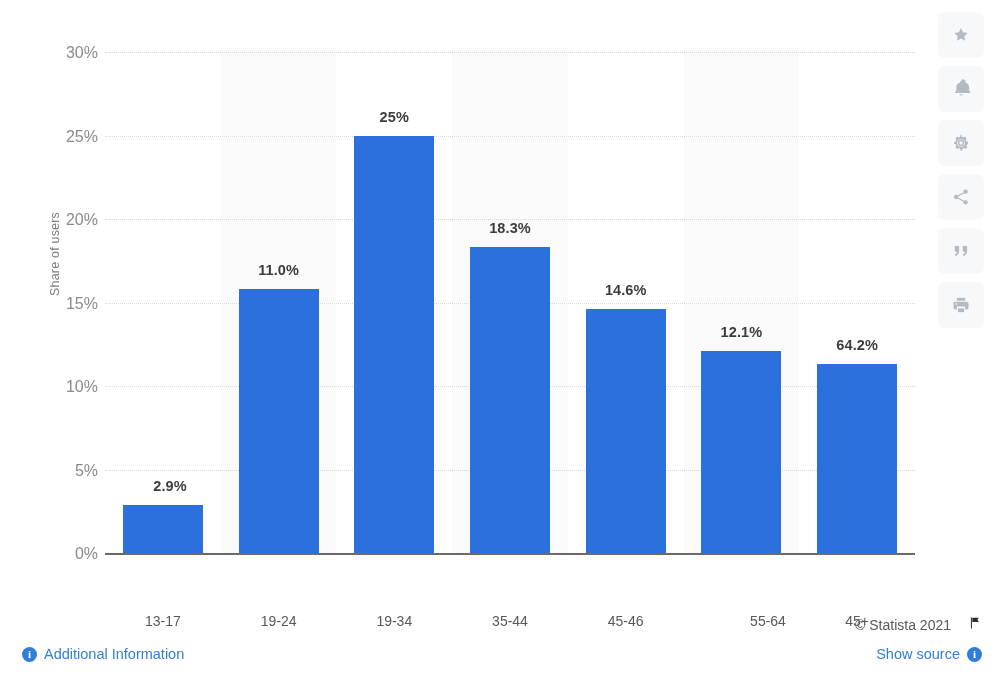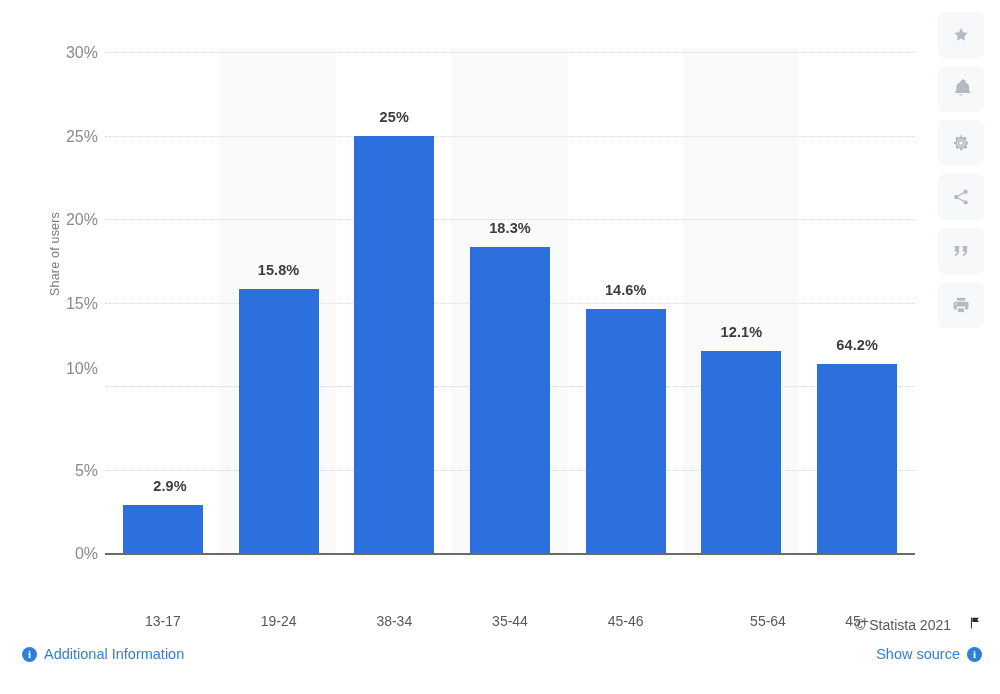--- a/index.html
+++ b/index.html
@@ -181,21 +181,21 @@
 </head>
 <body>
 
 <div id="chart-area">
 
   <div id="y-axis-title">Share of users</div>
 
   <div id="ytick-labels">
       <div class="ytick-wrap" style="top: 545px;">0%</div>
       <div class="ytick-wrap" style="top: 461.5px;">5%</div>
-      <div class="ytick-wrap" style="top: 360px; text-align: right;">10%</div>
+      <div class="ytick-wrap" style="top: 378px; text-align: right;">10%</div>
       <div class="ytick-wrap" style="top: 294.5px;">15%</div>
       <div class="ytick-wrap" style="top: 211px;">20%</div>
       <div class="ytick-wrap" style="top: 127.5px;">25%</div>
       <div class="ytick-wrap" style="top: 44px;">30%</div>
     </div>
 
   <div id="plot">
     <div id="bands">
         <div class="col-band" style="left: 115.714px; width: 115.714px;"></div>
         <div class="col-band" style="left: 347.143px; width: 115.714px;"></div>
@@ -214,31 +214,31 @@
         <div class="bar" title="13-17: 2.9%" style="left: 17.8571px; height: 48.43px; background: rgb(43, 112, 221);"></div>
         <div class="bar" title="18-24: 15.8%" style="left: 133.571px; height: 263.86px; background: rgb(43, 112, 221);"></div>
         <div class="bar" title="25-34: 25%" style="left: 249.286px; height: 417.5px; background: rgb(43, 112, 221);"></div>
         <div class="bar" title="35-44: 18.3%" style="left: 365px; height: 305.61px; background: rgb(43, 112, 221);"></div>
         <div class="bar" title="45-54: 14.6%" style="left: 480.714px; height: 243.82px; background: rgb(43, 112, 221);"></div>
         <div class="bar" title="55-64: 12.1%" style="left: 596.429px; height: 202.07px; background: rgb(43, 112, 221);"></div>
         <div class="bar" title="65+: 11.3%" style="left: 712.143px; height: 188.71px; background: rgb(43, 112, 221);"></div>
       </div>
     <div id="bar-labels">
         <div class="bar-label" style="left: 10px; top: 425.57px; color: rgb(60, 60, 60);">2.9%</div>
-        <div class="bar-label" style="left: 118.571px; top: 210.14px; color: rgb(60, 60, 60);">15.8%</div>
+        <div class="bar-label" style="left: 118.571px; top: 210.14px; color: rgb(60, 60, 60);">11.0%</div>
         <div class="bar-label" style="left: 234.286px; top: 56.5px; color: rgb(60, 60, 60);">25%</div>
         <div class="bar-label" style="left: 350px; top: 168.39px; color: rgb(60, 60, 60);">18.3%</div>
         <div class="bar-label" style="left: 465.714px; top: 230.18px; color: rgb(60, 60, 60);">14.6%</div>
         <div class="bar-label" style="left: 581.429px; top: 271.93px; color: rgb(60, 60, 60);">12.1%</div>
         <div class="bar-label" style="left: 697.143px; top: 285.29px; color: rgb(60, 60, 60);">64.2%</div>
       </div>
     <div id="xtick-labels">
         <div class="xtick" style="left: 2.85714px;">13-17</div>
         <div class="xtick" style="left: 118.571px;">19-24</div>
-        <div class="xtick" style="left: 234.286px;">38-34</div>
+        <div class="xtick" style="left: 234.286px;">19-34</div>
         <div class="xtick" style="left: 350px;">35-44</div>
         <div class="xtick" style="left: 465.714px;">45-46</div>
         <div class="xtick" style="left: 608px;">55-64</div>
         <div class="xtick" style="left: 697.143px;">45+</div>
       </div>
   </div>
 </div>
 
 <div id="toolbar">
 

